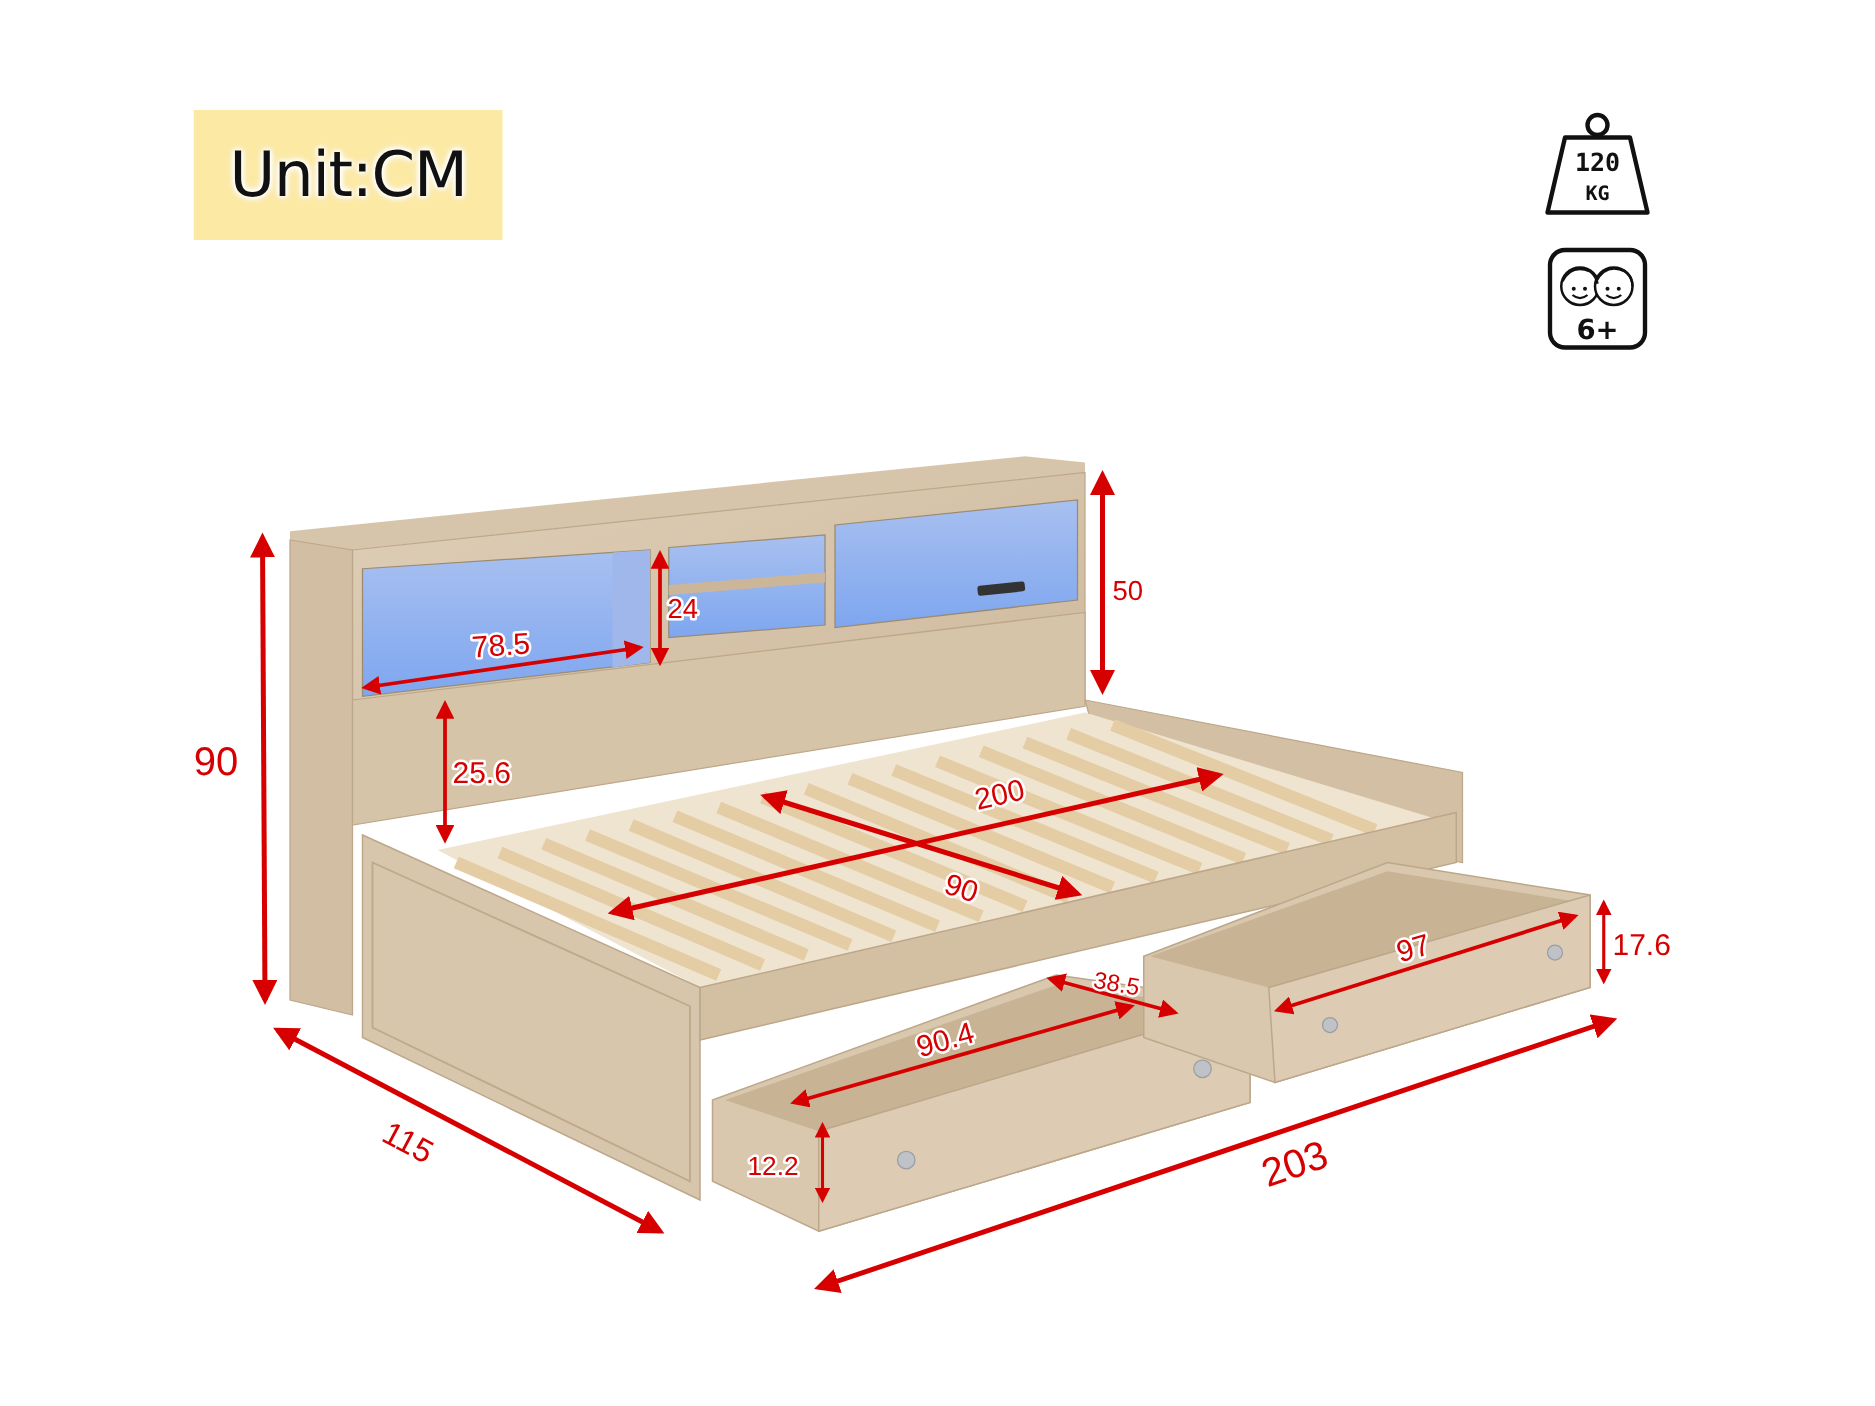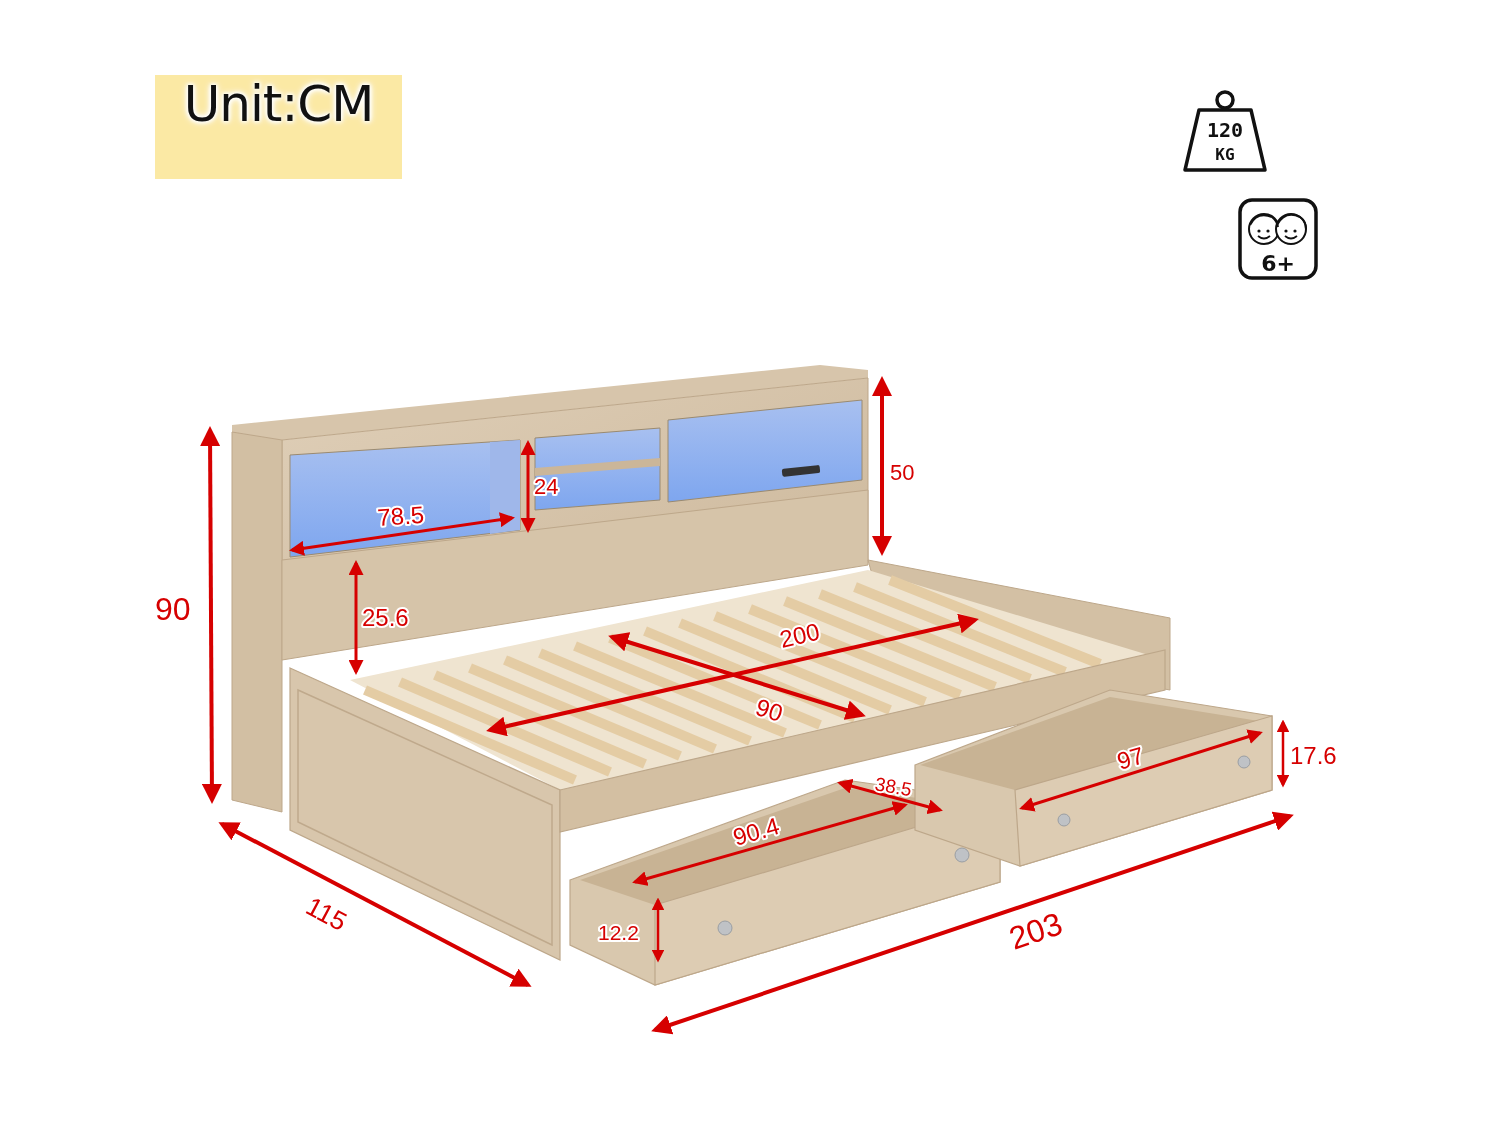--- a/index.html
+++ b/index.html
@@ -1,38 +1,38 @@
 <!DOCTYPE html>
 <html><head>
   <meta charset="utf-8">
   <style>
     html, body { margin: 0; padding: 0; background: #ffffff; }
     body { width: 1500px; height: 1125px; position: relative; overflow: hidden; font-family: "Liberation Sans", sans-serif; }
     .unit-badge {
-      position: absolute; left: 155px; top: 75px; width: 247px; height: 104px;
-      background: #fbe9a4; display: flex; justify-content: center;
+      position: absolute; left: 155px; top: 88px; width: 247px; height: 104px;
+      background: #fbe9a4; display: flex; align-items: center; justify-content: center;
     }
     .unit-badge span {
       font-family: "DejaVu Sans", sans-serif; font-size: 50px; color: #111;
       text-shadow: 0 0 4px #fff, 0 0 4px #fff, 0 0 6px #fff, 0 0 8px #fff;
       letter-spacing: -1px;
     }
     .icon-box { position: absolute; }
     svg.stage { position: absolute; left: 0; top: 0; }
     .dim { font-family: "Liberation Sans", sans-serif; fill: #d60000; }
     .dim-outline { paint-order: stroke; stroke: #ffffff; stroke-width: 4px; stroke-linejoin: round; }
   </style>
 </head>
 <body>
 
 <div class="unit-badge">
   <span>Unit:CM</span>
 </div>
 
-<div class="icon-box" style="left:1179px; top:88px; width:92px; height:86px;">
+<div class="icon-box" style="left:1232px; top:88px; width:92px; height:86px;">
   <svg width="92" height="86" viewBox="0 0 92 86">
     <circle cx="46" cy="12" r="8" fill="none" stroke="#111" stroke-width="3.5"></circle>
     <polygon points="20,22 72,22 86,82 6,82" fill="#fff" stroke="#111" stroke-width="3.5" stroke-linejoin="round"></polygon>
     <text x="46" y="49" text-anchor="middle" font-family="DejaVu Sans Mono, monospace" font-weight="bold" font-size="20" fill="#111">120</text>
     <text x="46" y="72" text-anchor="middle" font-family="DejaVu Sans Mono, monospace" font-weight="bold" font-size="16" fill="#111">KG</text>
   </svg>
 </div>
 
 <div class="icon-box" style="left:1237px; top:197px; width:82px; height:84px;">
   <svg width="82" height="84" viewBox="0 0 82 84">

